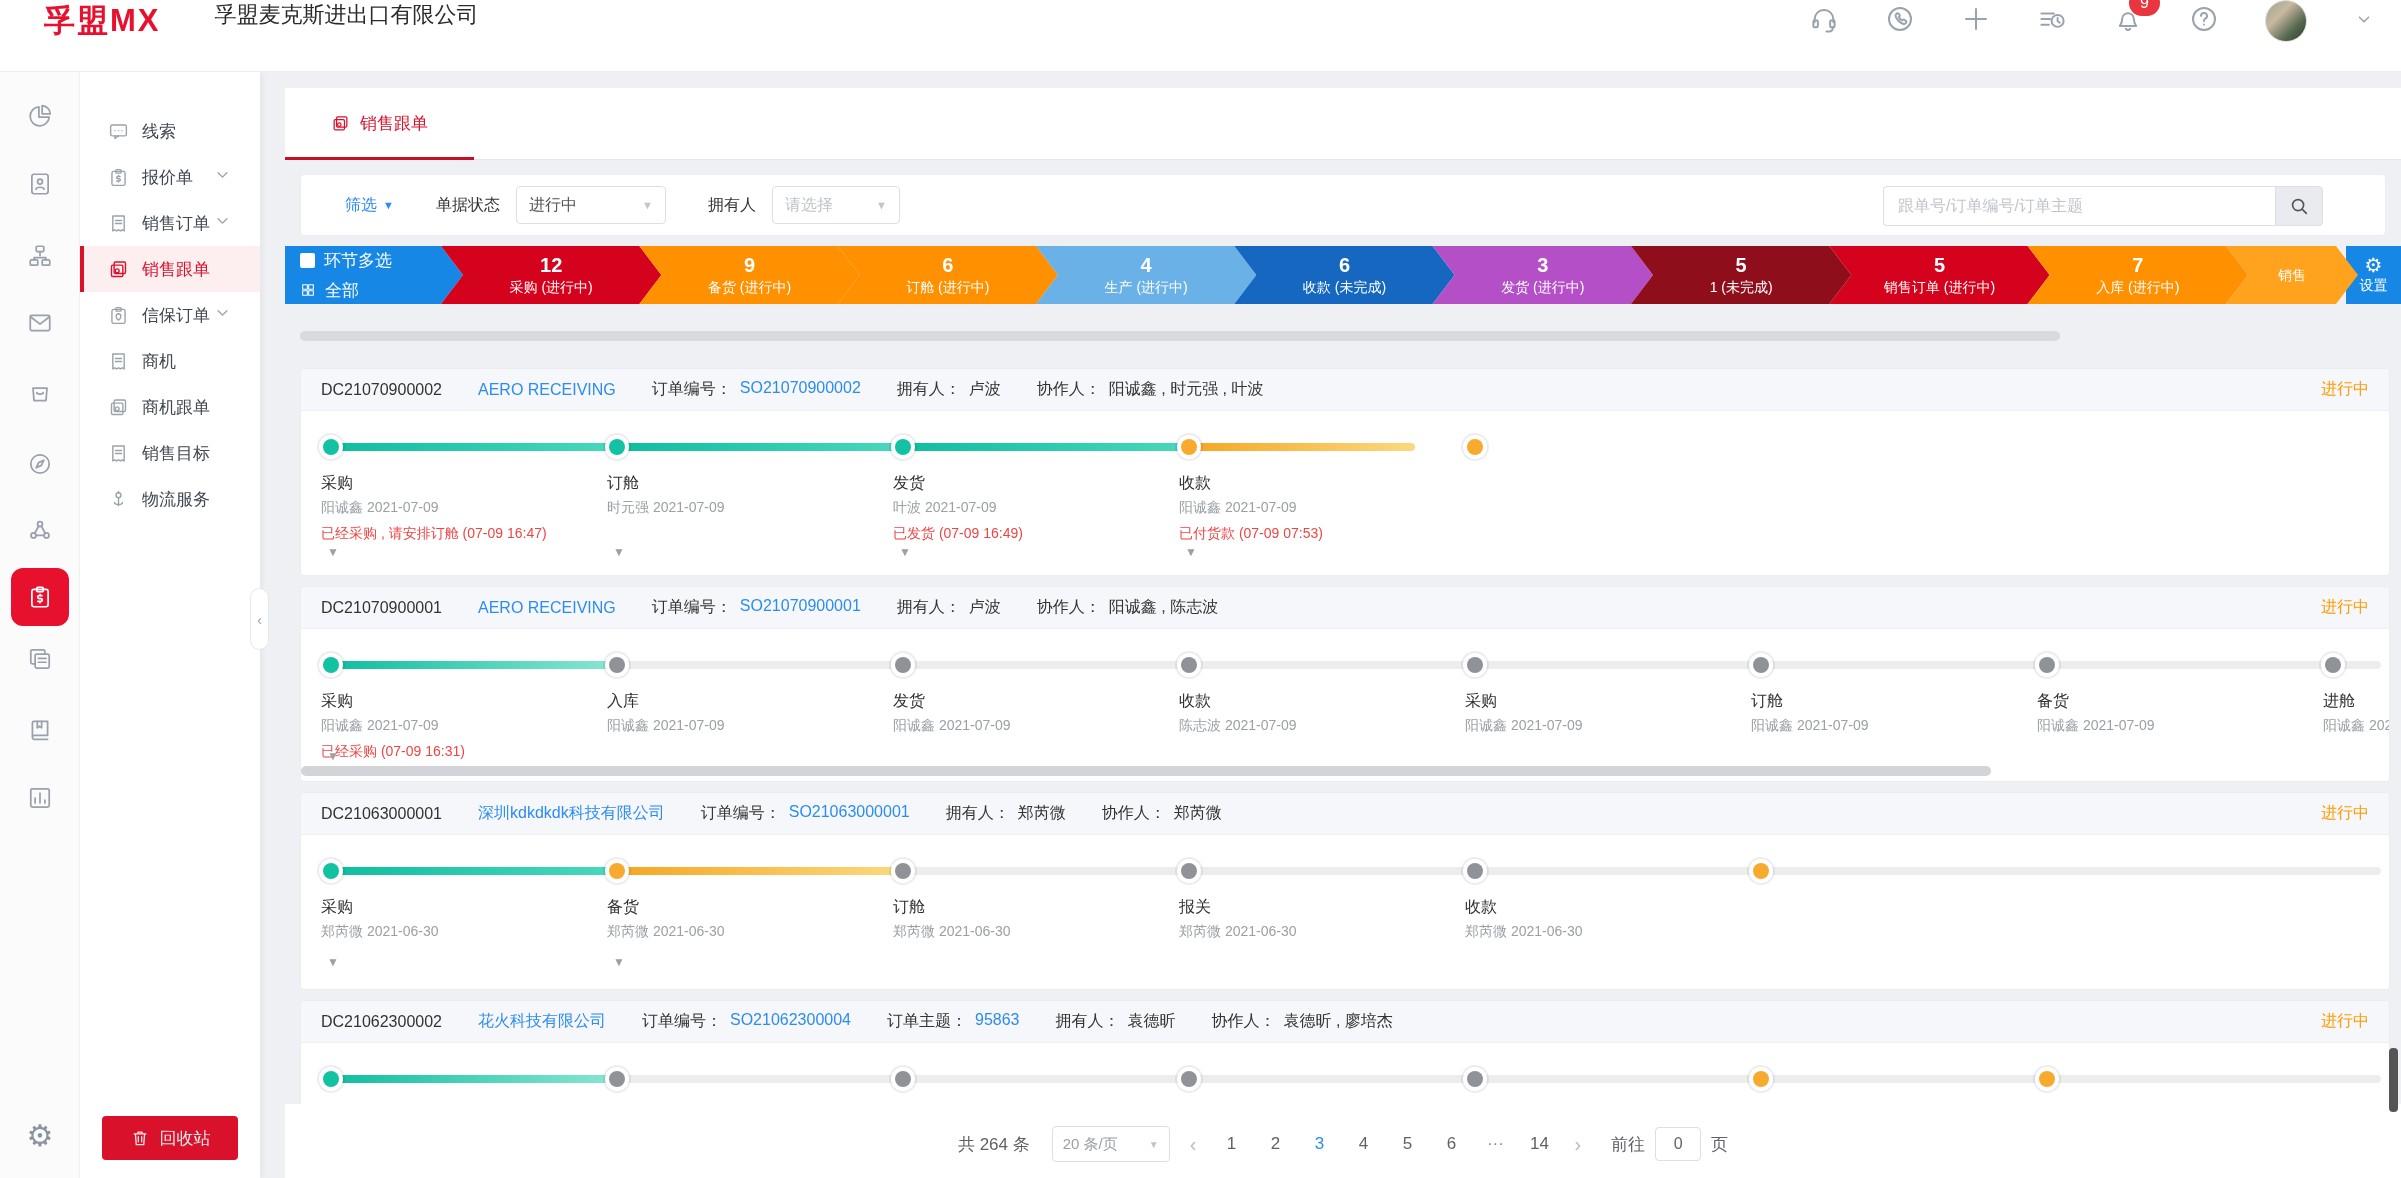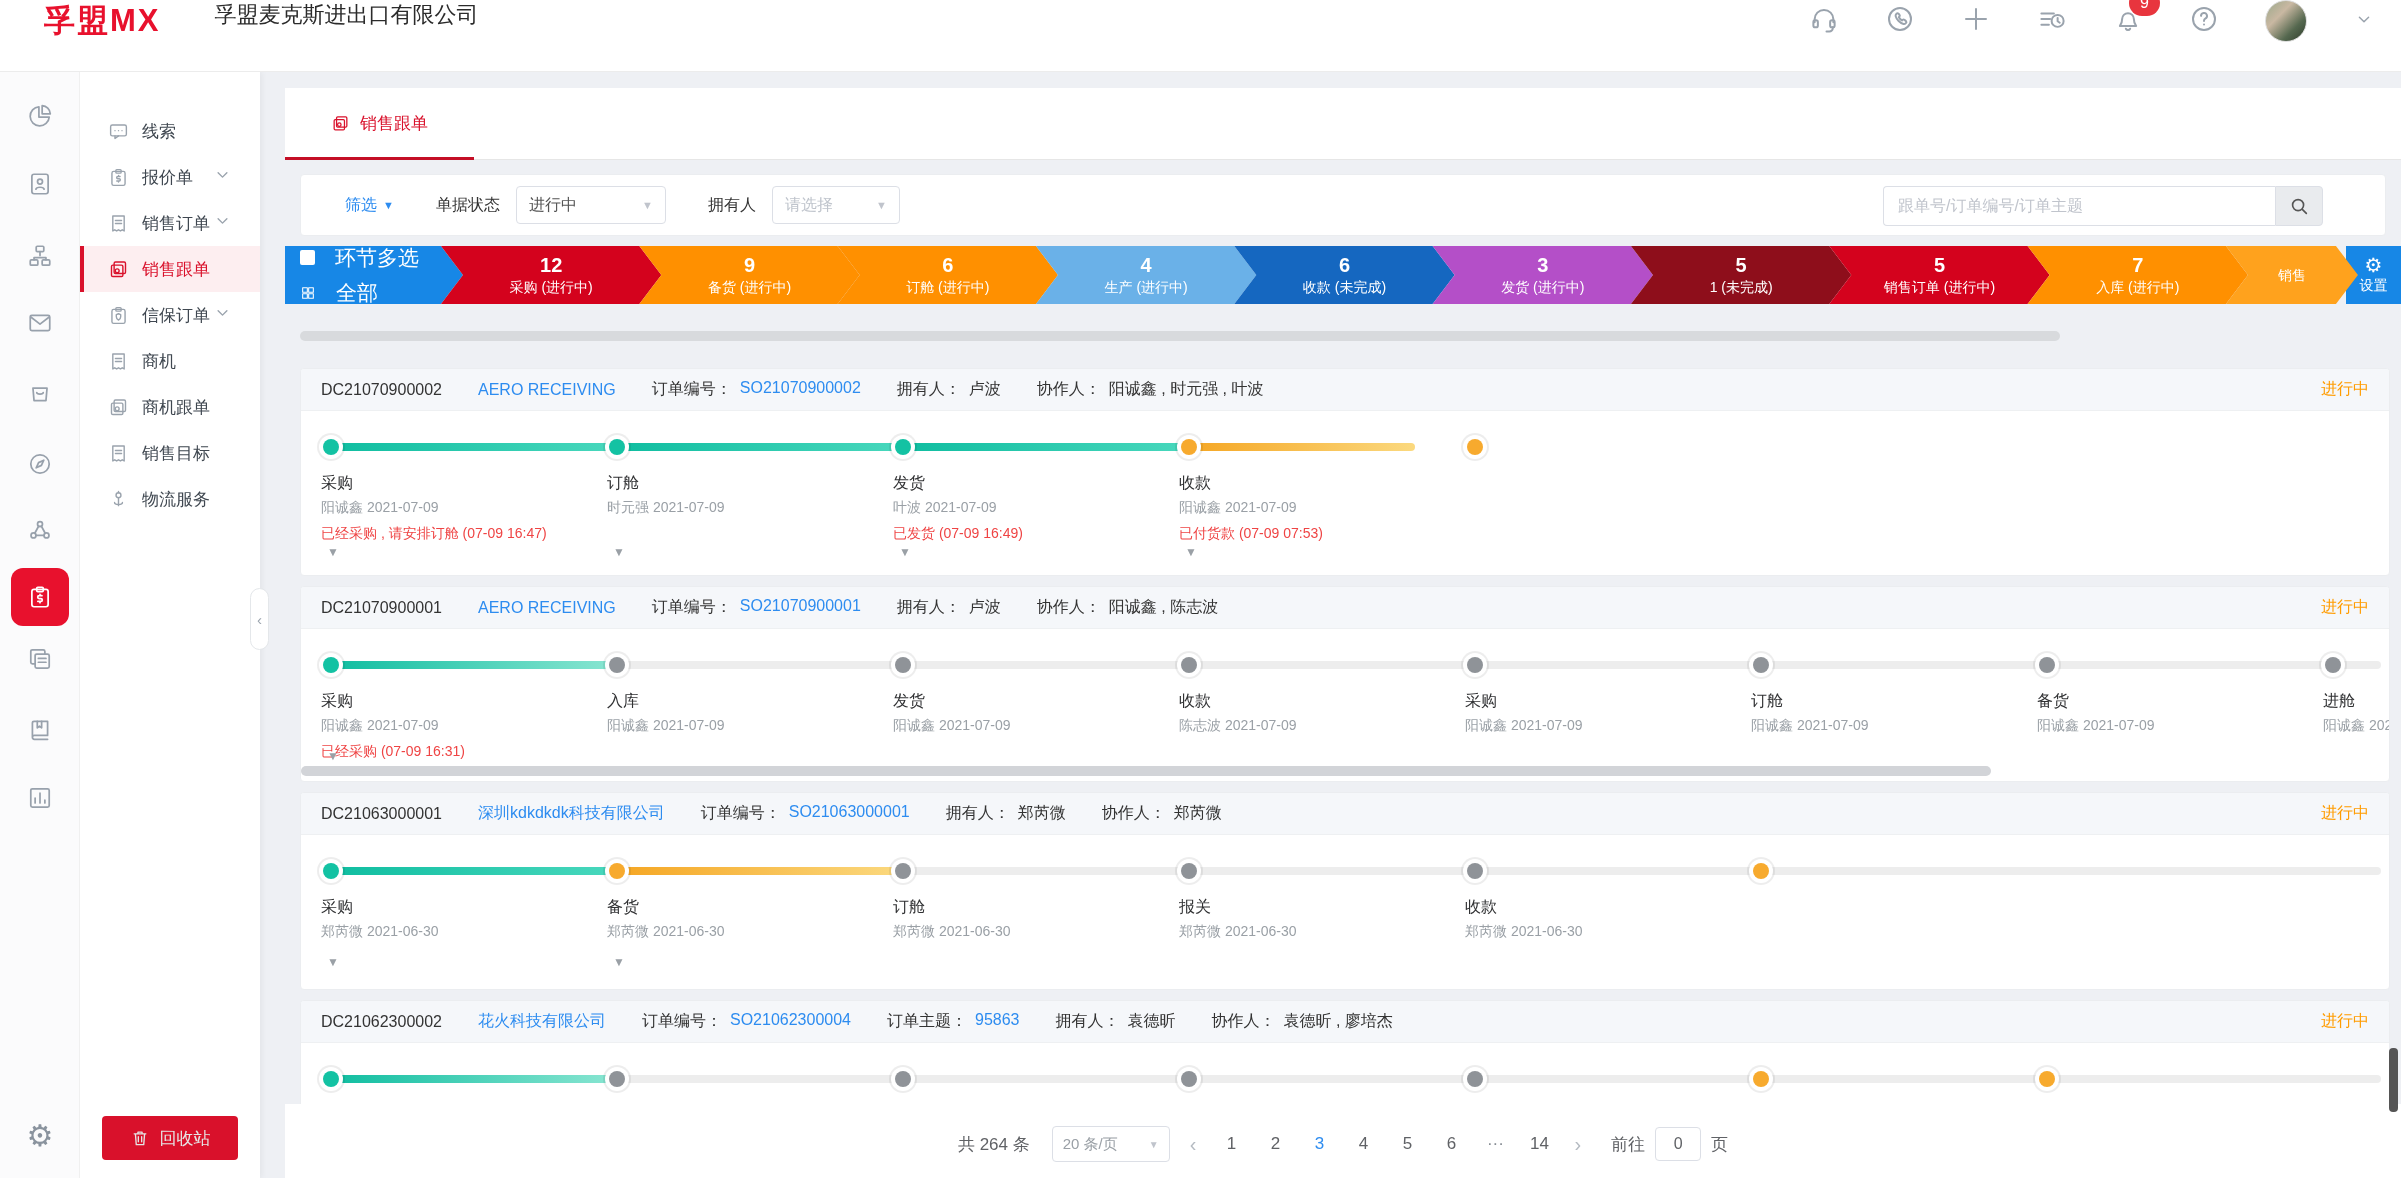--- a/index.html
+++ b/index.html
@@ -80,21 +80,21 @@
   .searchbox input::placeholder { color:#c0c4cc; }
   .search-btn { width:48px; height:40px; background:#e9ebee; border:1px solid #dcdfe6; border-radius:0 4px 4px 0;
                 display:flex; align-items:center; justify-content:center; color:#555; cursor:pointer; }
   .search-btn svg { width:22px; height:22px; }
 
   
   #flow { position:absolute; left:25px; top:174px; right:0; height:58px; display:flex; }
   .lead { width:178px; flex:0 0 178px; background:#1787e6; color:#fff; display:flex; flex-direction:column;
           justify-content:center; gap:7px; padding-left:15px; position:relative; z-index:1;
           clip-path:polygon(0 0,calc(100% - 22px) 0,100% 50%,calc(100% - 22px) 100%,0 100%); cursor:pointer; }
-  .lead-row { display:flex; align-items:center; gap:20px; font-size:21px; }
+  .lead-row { display:flex; align-items:center; gap:9px; font-size:17px; }
   .cb { width:15px; height:15px; background:#fff; border-radius:2px; }
   .lead-row .icn svg { width:16px; height:16px; }
   .stage { flex:1 1 0; margin-left:-22px; position:relative;
            clip-path:polygon(0 0,calc(100% - 22px) 0,100% 50%,calc(100% - 22px) 100%,0 100%,22px 50%);
            filter:drop-shadow(-3px 0 0 #ffffff);
            display:flex; flex-direction:column; align-items:center; justify-content:center; color:#fff; cursor:pointer; }
   .stage .cnt { font-size:20px; font-weight:bold; line-height:1.25; }
   .stage .lbl { font-size:14px; line-height:1.3; white-space:nowrap; }
   .stage.partial { flex:0 0 132px; }
   .settings { flex:0 0 55px; margin-left:-12px; background:#1787e6; color:#fff; display:flex; flex-direction:column;

